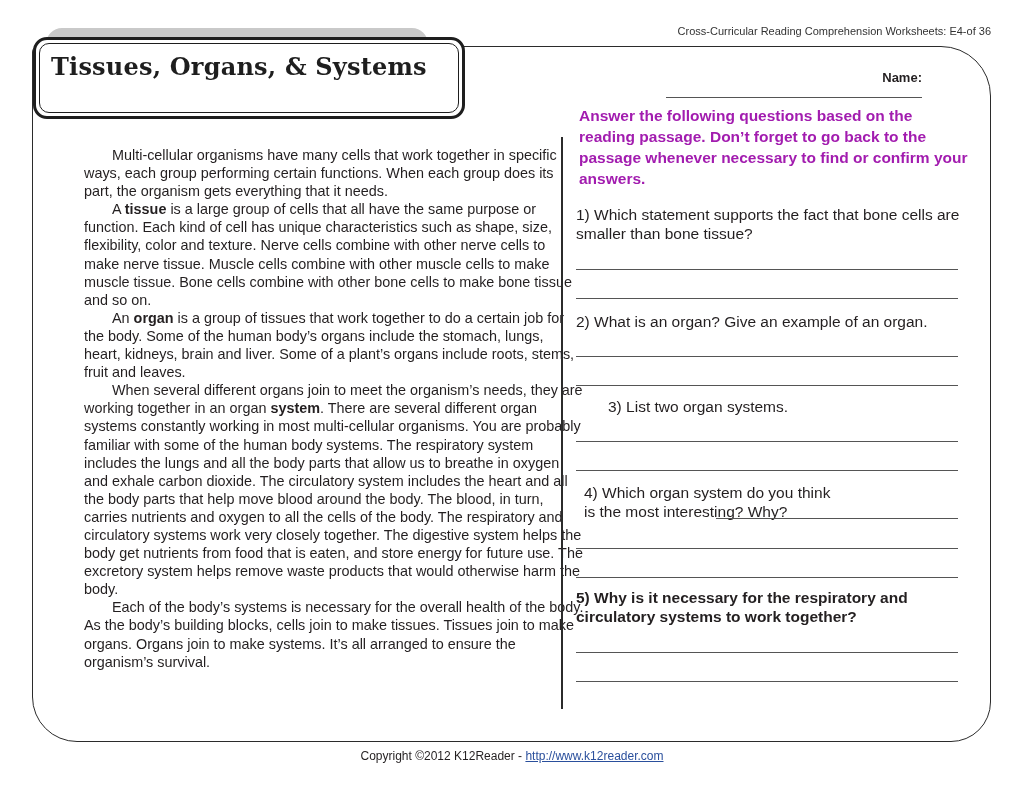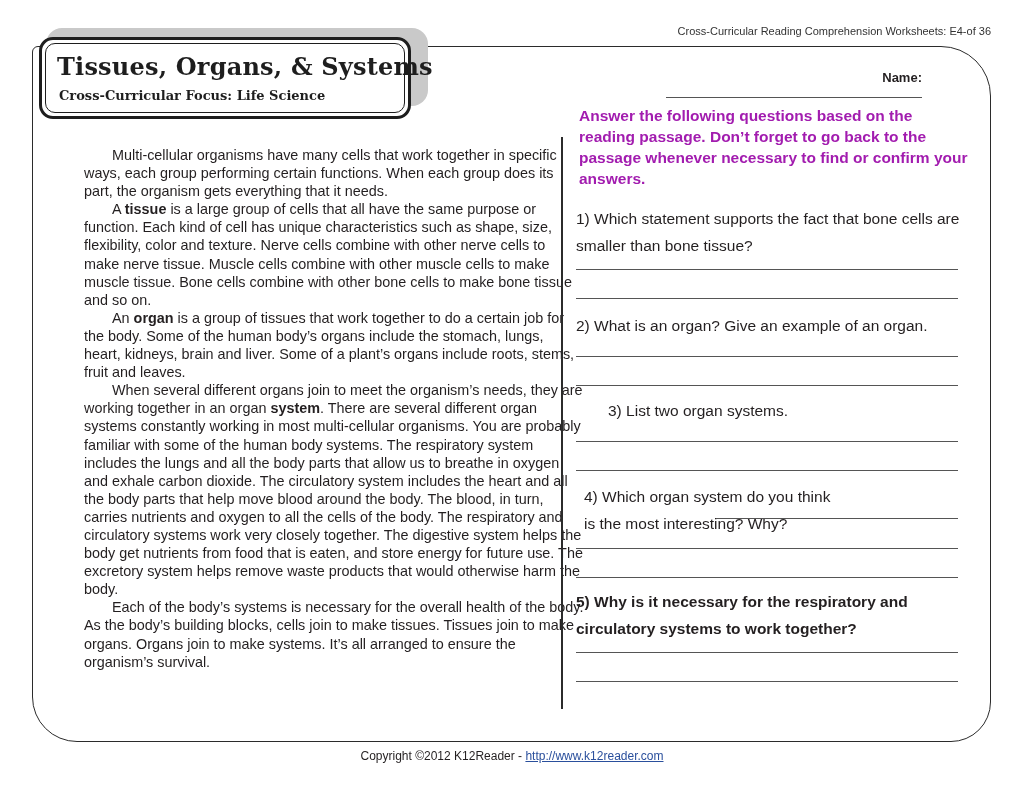--- a/index.html
+++ b/index.html
@@ -1,46 +1,45 @@
 <!DOCTYPE html>
 <html><head>
 <meta charset="utf-8">
 <style>
   html, body { margin:0; padding:0; background:#ffffff; }
   body { width:1024px; height:791px; position:relative; overflow:hidden; font-family:"Liberation Sans", sans-serif; color:#231f20; }
   .top-header { position:absolute; top:25px; right:33px; font-size:11px; color:#333; }
   .frame { position:absolute; left:32px; top:46px; width:959px; height:696px; border:1.5px solid #2b2b2b; border-radius:6px 50px 40px 45px; box-sizing:border-box; }
   .title-shadow { position:absolute; left:46px; top:28px; width:382px; height:78px; background:#c9c9c9; border-radius:16px; }
-  .title-box { position:absolute; left:39px; top:37px; width:372px; height:82px; background:#fff; border:3px solid #1e1e1e; border-radius:14px; box-sizing:border-box; }
+  .title-box { position:absolute; left:33px; top:37px; width:432px; height:82px; background:#fff; border:3px solid #1e1e1e; border-radius:14px; box-sizing:border-box; }
   .title-inner { position:absolute; left:3px; top:3px; right:3px; bottom:3px; border:1px solid #1e1e1e; border-radius:10px; }
   .title { position:absolute; left:15px; top:12px; font-family:"DejaVu Serif", serif; font-weight:bold; font-size:24px; letter-spacing:0.2px; color:#1e1e1e; white-space:nowrap; }
   .subtitle { position:absolute; left:17px; top:48px; font-family:"DejaVu Serif", serif; font-weight:bold; font-size:13px; color:#1e1e1e; white-space:nowrap; }
   .passage { position:absolute; left:56px; top:146px; width:500px; font-size:14.4px; line-height:18.1px; color:#231f20;margin-left:28px; }
   .passage p { margin:0; text-indent:28px; }
   .divider { position:absolute; left:561px; top:137px; width:1.5px; height:572px; background:#2b2b2b; }
   .name-row { position:absolute; left:656px; top:70px; font-size:13px; font-weight:bold; display:flex; align-items:flex-end;flex-direction:column; }
   .name-line { display:inline-block; width:256px; border-bottom:1px solid #555; margin-left:10px; height:12px; }
   .instructions { position:absolute; left:579px; top:105px; width:390px; font-size:15.5px; font-weight:bold; line-height:21px; color:#a21caf; }
-  .q { position:absolute; left:576px; width:385px; font-size:15.5px; line-height:27px; color:#231f20; }
+  .q { position:absolute; left:576px; width:385px; font-size:15.5px; line-height:19px; color:#231f20; }
   .ans-line { position:absolute; left:576px; width:382px; height:0; border-bottom:1.2px solid #555; }
   .footer { position:absolute; top:749px; left:0; width:1024px; text-align:center; font-size:12px; color:#231f20; }
   .footer a { color:#2a4f9c; text-decoration:underline; }
 </style>
 </head>
 <body>
 
 <div class="top-header">Cross-Curricular Reading Comprehension Worksheets: E4-of 36</div>
 
 <div class="frame"></div>
 
 <div class="title-shadow"></div>
 <div class="title-box">
   <div class="title-inner"></div>
   <div class="title">Tissues, Organs, &amp; Systems</div>
-  <div class="subtitle">Cross-Curricular Focus: Life Science</div>
 </div>
 
 <div class="passage">
   <p><span>Multi-cellular organisms have many cells that work together in specific ways, each group performing certain functions. When each group does its part, the organism gets everything that it needs.</span></p>
   <p><span>A </span><b>tissue</b><span> is a large group of cells that all have the same purpose or function. Each kind of cell has unique characteristics such as shape, size, flexibility, color and texture. Nerve cells combine with other nerve cells to make nerve tissue. Muscle cells combine with other muscle cells to make muscle tissue. Bone cells combine with other bone cells to make bone tissue and so on.</span></p>
   <p><span>An </span><b>organ</b><span> is a group of tissues that work together to do a certain job for the body. Some of the human body’s organs include the stomach, lungs, heart, kidneys, brain and liver. Some of a plant’s organs include roots, stems, fruit and leaves.</span></p>
   <p><span>When several different organs join to meet the organism’s needs, they are working together in an organ </span><b>system</b><span>. There are several different organ systems constantly working in most multi-cellular organisms. You are probably familiar with some of the human body systems. The respiratory system includes the lungs and all the body parts that allow us to breathe in oxygen and exhale carbon dioxide. The circulatory system includes the heart and all the body parts that help move blood around the body. The blood, in turn, carries nutrients and oxygen to all the cells of the body. The respiratory and circulatory systems work very closely together. The digestive system helps the body get nutrients from food that is eaten, and store energy for future use. The excretory system helps remove waste products that would otherwise harm the body.</span></p>
   <p><span>Each of the body’s systems is necessary for the overall health of the body. As the body’s building blocks, cells join to make tissues. Tissues join to make organs. Organs join to make systems. It’s all arranged to ensure the organism’s survival.</span></p>
 </div>
 

